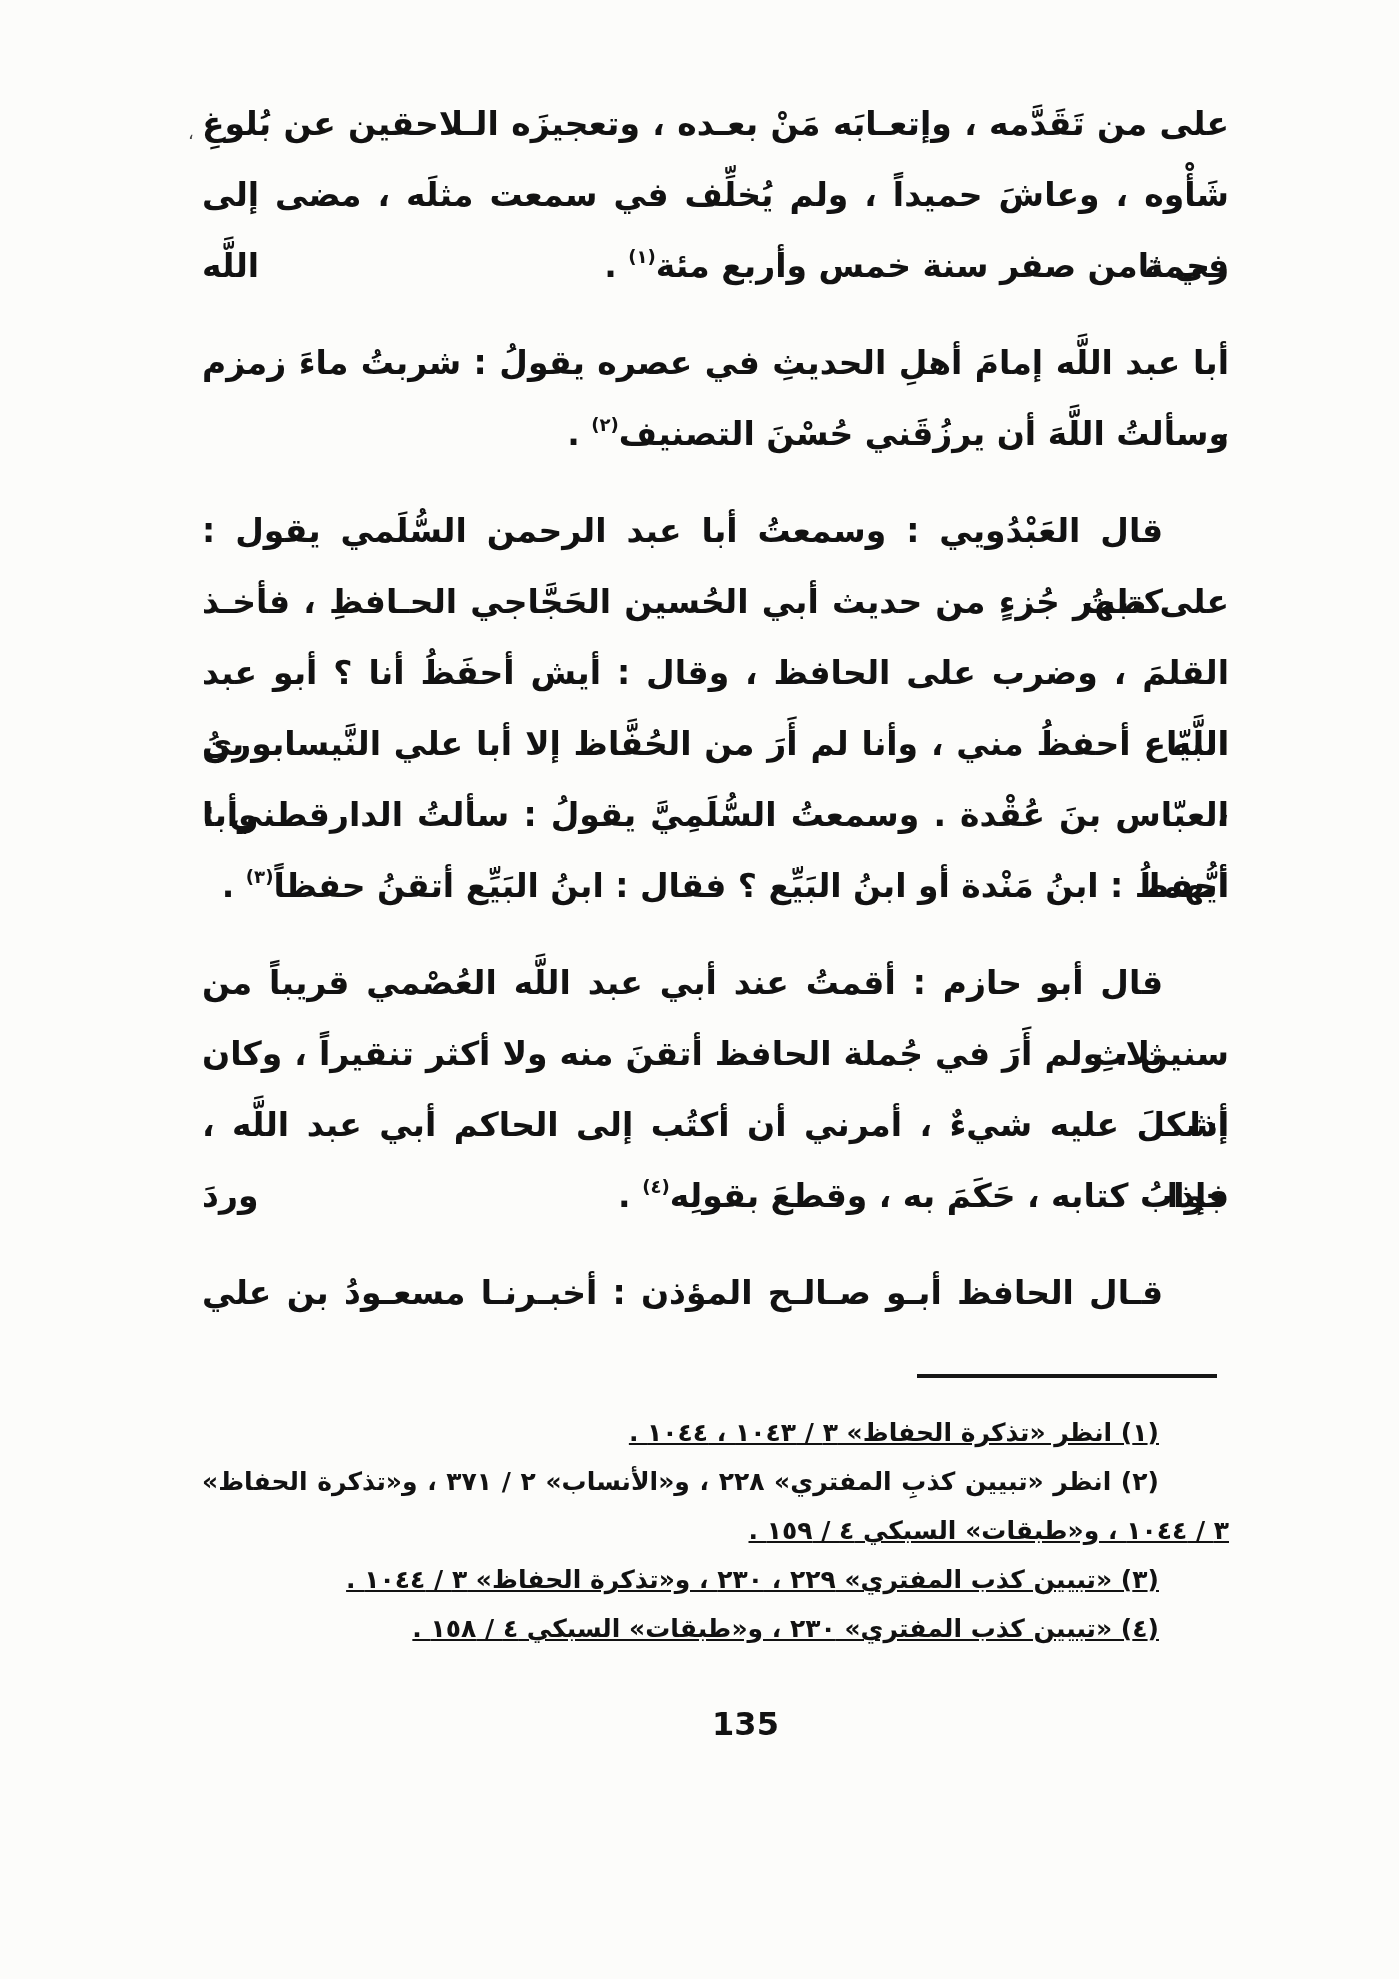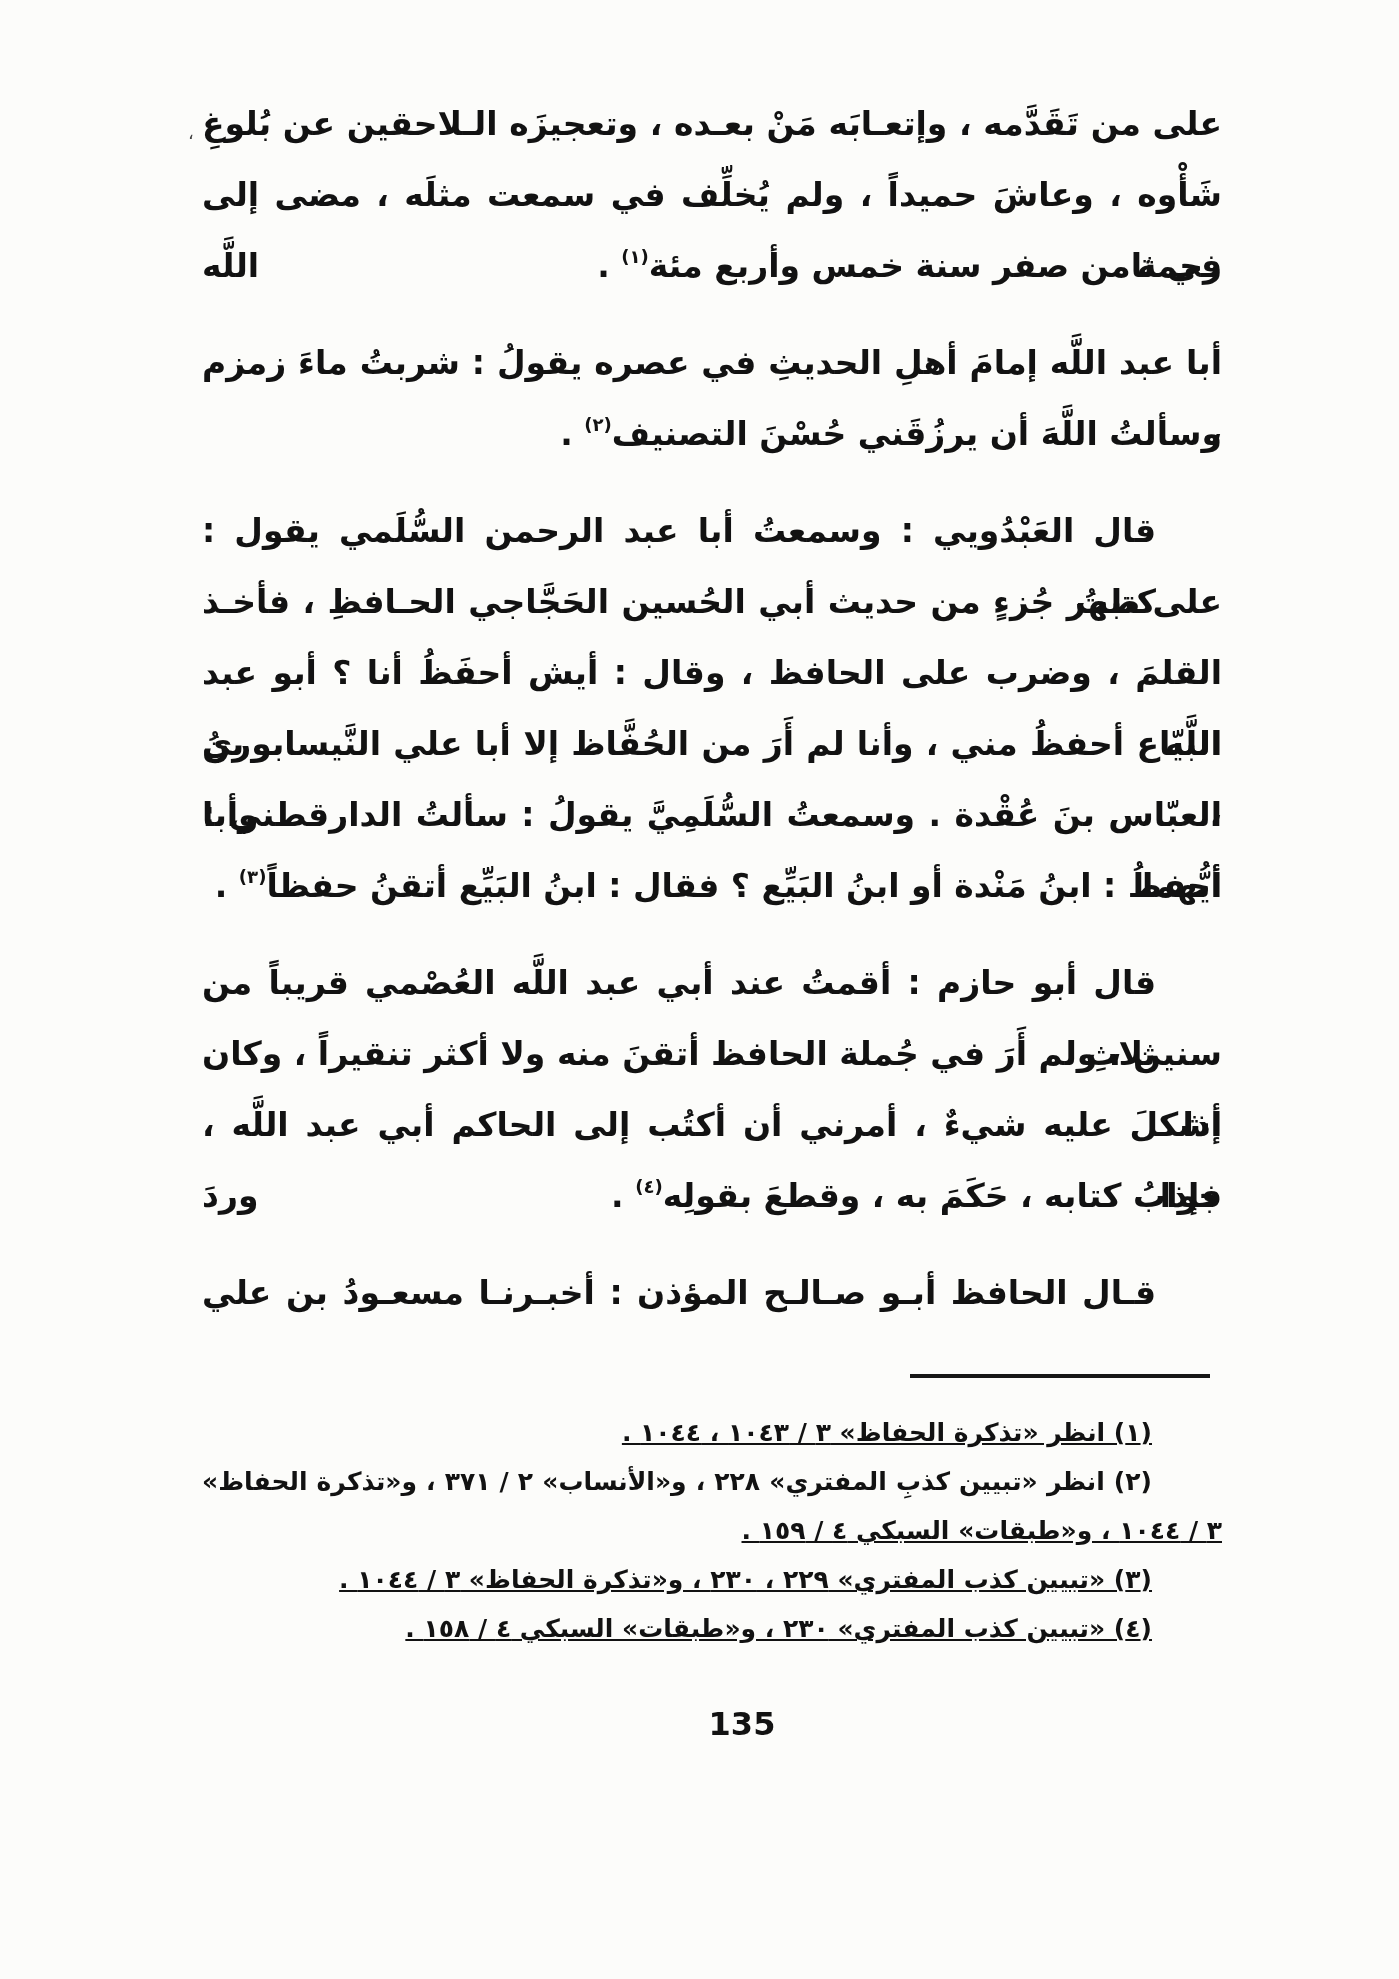--- a/index.html
+++ b/index.html
@@ -7,21 +7,21 @@
     position:relative;
     width:1399px;height:1979px;
     margin:0 auto;
     background:#fcfcfa;
     overflow:hidden;
     font-family:"DejaVu Sans", sans-serif;
     color:#121212;
   }
   .body{
     position:absolute;
-    top:88px;left:202px;right:177px;
+    top:88px;left:202px;right:170px;
     direction:rtl;
     font-weight:700;
     font-size:33px;
   }
   .para{margin:0 0 26px 0;}
   .line{
     height:71px;line-height:71px;
     text-align:justify;
     text-align-last:justify;
     white-space:normal;

